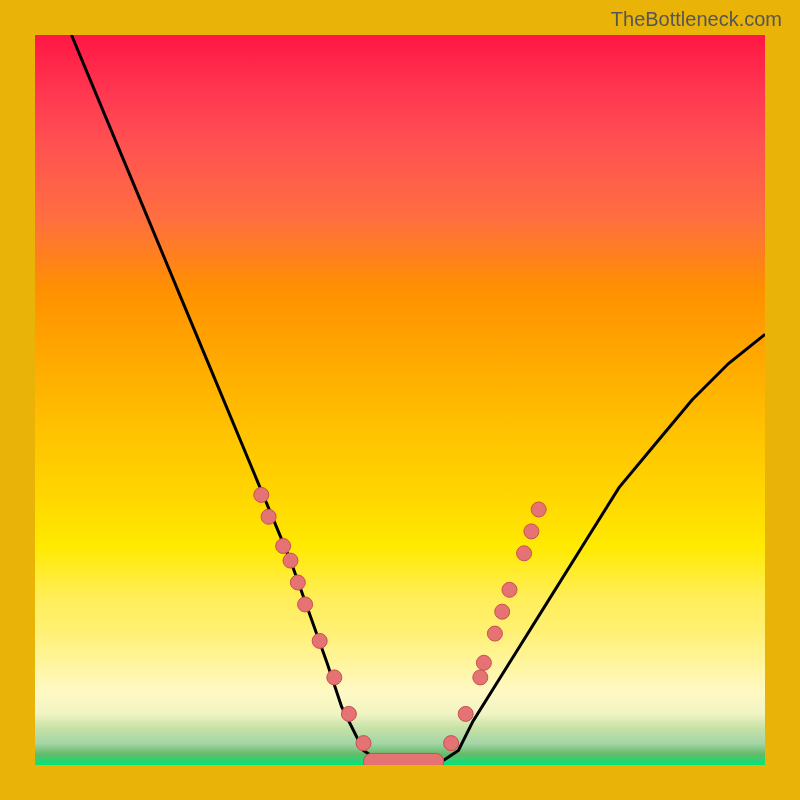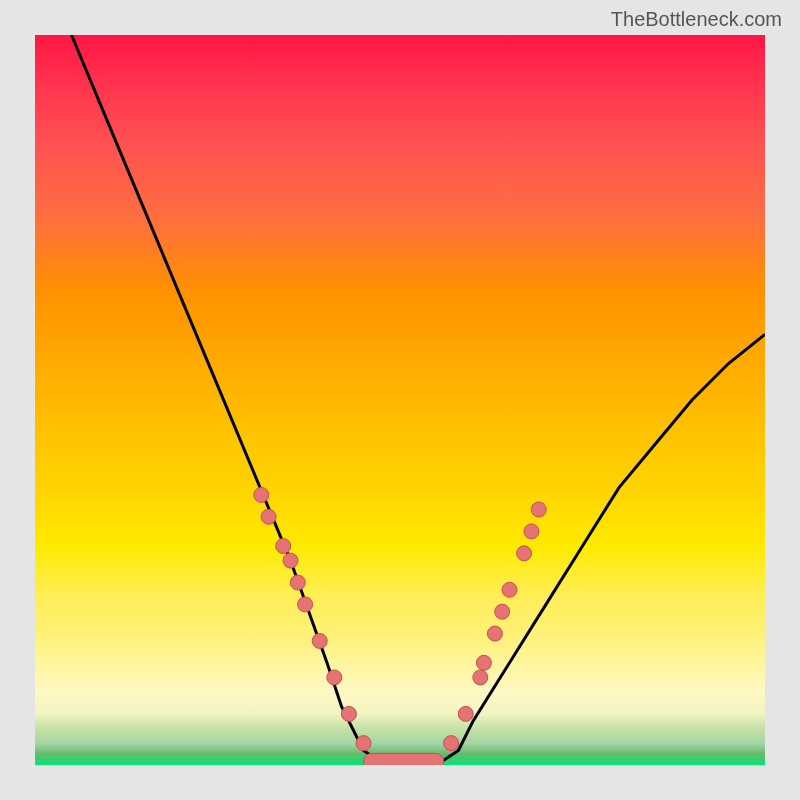--- a/index.html
+++ b/index.html
@@ -9,21 +9,21 @@
     background: #000;
     position: relative;
     font-family: Arial, sans-serif;
   }
   .outer-frame {
     position: absolute;
     top: 0;
     left: 0;
     width: 800px;
     height: 800px;
-    background: #e5e5e5;
+    background: #eab308;
   }
   .plot-area {
     position: absolute;
     top: 35px;
     left: 35px;
     width: 730px;
     height: 730px;
     background: linear-gradient(to bottom,
       #ff1744 0%,
       #ff3850 8%,

